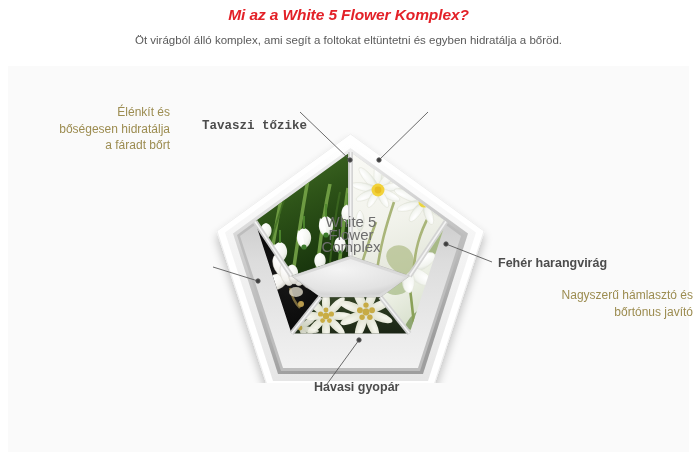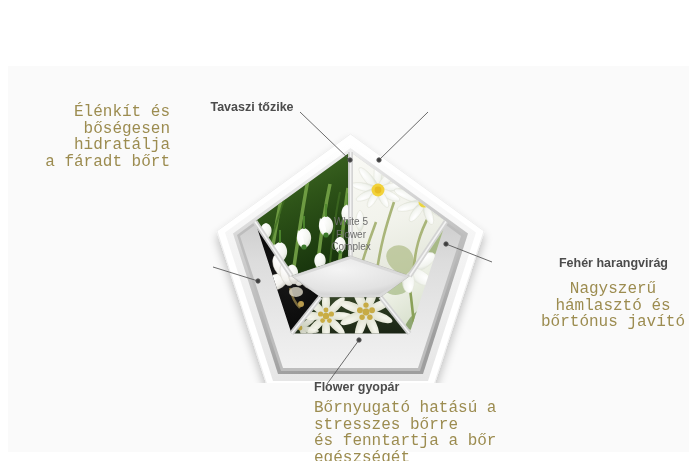--- a/index.html
+++ b/index.html
@@ -64,36 +64,35 @@
     position: absolute;
     line-height: 16.5px;
     white-space: pre-line;
   }
   .lbl-name {
     font-size: 12.5px;
     font-weight: bold;
     color: #4c4c4c;
   }
   .lbl-desc {
-    font-size: 16px;
+    font-size: 12px;
     color: #9c8c50;
-    font-family: Liberation Mono, monospace;
   }
 
   
-  #name-tozike   { left: 197px; top: 99px; width: 110px; text-align: center; }
+  #name-tozike   { left: 197px; top: 118px; width: 110px; text-align: right; font-family: Liberation Mono, monospace; }
   #name-lotusz   { left: 434px; top: 103px; width: 110px; text-align: left; }
   #name-magnolia { left: 70px;  top: 253px; width: 135px; text-align: right; }
-  #name-harang   { left: 498px; top: 255px; width: 170px; text-align: right; }
+  #name-harang   { left: 498px; top: 255px; width: 170px; text-align: left; }
   #name-gyopar   { left: 314px; top: 379px; width: 170px; text-align: left; }
 
   #desc-tozike   { left: 20px;  top: 104px; width: 150px; text-align: right; }
   #desc-lotusz   { left: 538px; top: 105px; width: 150px; text-align: left; }
   #desc-magnolia { left: 15px;  top: 286px; width: 190px; text-align: right; }
-  #desc-harang   { left: 533px; top: 281px; width: 160px; text-align: center; }
+  #desc-harang   { left: 533px; top: 287px; width: 160px; text-align: right; }
   #desc-gyopar   { left: 314px; top: 400px; width: 230px; text-align: left; }
 
   
   #pentagon-wrap {
     position: absolute;
     left: 208px;
     top: 128px;
     width: 285px;
     height: 255px;
   }
@@ -106,33 +105,37 @@
     height: 461px;
     pointer-events: none;
   }
 
   .center-label {
     position: absolute;
     left: 318px;
     top: 216px;
     width: 66px;
     text-align: center;
-    font-size: 10px;
+    font-size: 15px;
     color: #6e6e6e;
     line-height: 12.5px;
     white-space: pre-line;
   }
 </style>
 </head>
 <body>
 
 <div id="infographic">
 
   <div class="panel"></div>
 
+  <div class="header">
+    <div class="title">Mi az a White 5 Flower Komplex?</div>
+    <div class="subtitle">Öt virágból álló komplex, ami segít a foltokat eltüntetni és egyben hidratálja a bőröd.</div>
+  </div>
 
   <div id="pentagon-wrap">
     <svg width="285" height="255" viewBox="0 0 285 255">
       <defs>
 
         <linearGradient id="gOuterTop" x1="0" y1="0" x2="0" y2="1">
           <stop offset="0" stop-color="#ffffff"></stop>
           <stop offset="1" stop-color="#e6e6e6"></stop>
         </linearGradient>
         <linearGradient id="gOuterL" x1="0" y1="0" x2="1" y2="0">
@@ -511,18 +514,16 @@
   <div class="lbl lbl-name" id="name-tozike">Tavaszi tőzike</div>
   <div class="lbl lbl-desc" id="desc-tozike">Élénkít és
 bőségesen hidratálja
 a fáradt bőrt</div>
 
 
   <div class="lbl lbl-name" id="name-harang">Fehér harangvirág</div>
   <div class="lbl lbl-desc" id="desc-harang">Nagyszerű hámlasztó és
 bőrtónus javító</div>
 
-  <div class="lbl lbl-name" id="name-gyopar">Flower gyopár</div>
-  <div class="lbl lbl-desc" id="desc-gyopar">Bőrnyugató hatású a stresszes bőrre
-és fenntartja a bőr egészségét</div>
+  <div class="lbl lbl-name" id="name-gyopar">Havasi gyopár</div>
 
 
 </div>
 
 </body></html>

